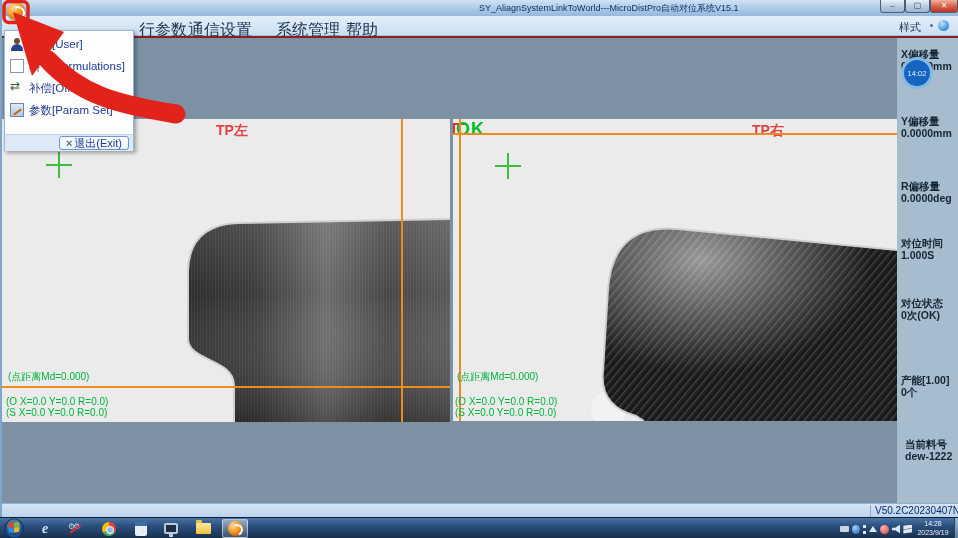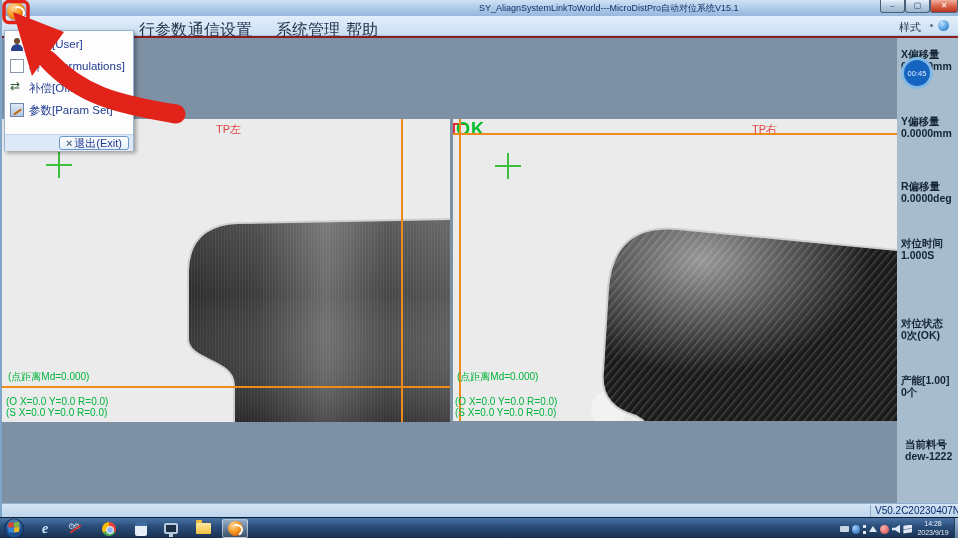--- a/index.html
+++ b/index.html
@@ -32,21 +32,21 @@
   #maroon-line { position:absolute; left:0; top:36px; width:958px; height:2px; background:#8b1d1d; }
 
   
   #client { position:absolute; left:0; top:38px; width:958px; height:465px; background:#7e90a4; }
 
   .cam-view { position:absolute; background:#ebebeb; overflow:hidden; }
   #view-left { left:0; top:81px; width:448px; height:303px; }
   #view-right { left:451px; top:81px; width:444px; height:302px; }
   .cam-view svg { position:absolute; left:0; top:0; }
 
-  .tp-label { position:absolute; font-size:11px; color:#e04343; font-weight:normal; }
+  .tp-label { position:absolute; font-size:14px; color:#e04343; font-weight:bold; }
   .green-text { position:absolute; font-size:10px; color:#00b43c; white-space:nowrap; }
   .ok-text { position:absolute; left:3px; top:0px; font-size:18px; font-weight:bold; color:#00c02a; letter-spacing:1px; }
   .red-corner { position:absolute; left:0px; top:4px; width:14px; height:10px; border-left:2px solid #e03030; border-top:2px solid #e03030; }
 
   .orange-v { position:absolute; width:2px; background:#ef8b1d; top:0; }
   .orange-h { position:absolute; height:2px; background:#ef8b1d; left:0; }
 
   .cross { position:absolute; width:26px; height:26px; }
   .cross:before { content:""; position:absolute; left:12px; top:0; width:2px; height:26px; background:#3dbf3d; }
   .cross:after { content:""; position:absolute; left:0; top:12px; width:26px; height:2px; background:#3dbf3d; }
@@ -219,34 +219,34 @@
         <div class="green-text" style="left:4px; top:251px">(点距离Md=0.000)</div>
         <div class="green-text" style="left:2px; top:277px">(O X=0.0 Y=0.0 R=0.0)</div>
         <div class="green-text" style="left:2px; top:288px">(S X=0.0 Y=0.0 R=0.0)</div>
       </div>
 
       <div id="sidebar">
         <div class="metric" style="top:10px">
           <div>X偏移量</div>
           <div>0.0000mm</div>
         </div>
-        <div id="rec-timer">00:45</div>
+        <div id="rec-timer">14:02</div>
         <div class="metric" style="top:77px">
           <div>Y偏移量</div>
           <div>0.0000mm</div>
         </div>
         <div class="metric" style="top:142px">
           <div>R偏移量</div>
           <div>0.0000deg</div>
         </div>
         <div class="metric" style="top:199px">
           <div>对位时间</div>
           <div>1.000S</div>
         </div>
-        <div class="metric" style="top:279px">
+        <div class="metric" style="top:259px">
           <div>对位状态</div>
           <div>0次(OK)</div>
         </div>
         <div class="metric" style="top:336px">
           <div>产能[1.00]</div>
           <div>0个</div>
         </div>
         <div class="metric" style="top:400px; left:8px">
           <div>当前料号</div>
           <div>dew-1222</div>

